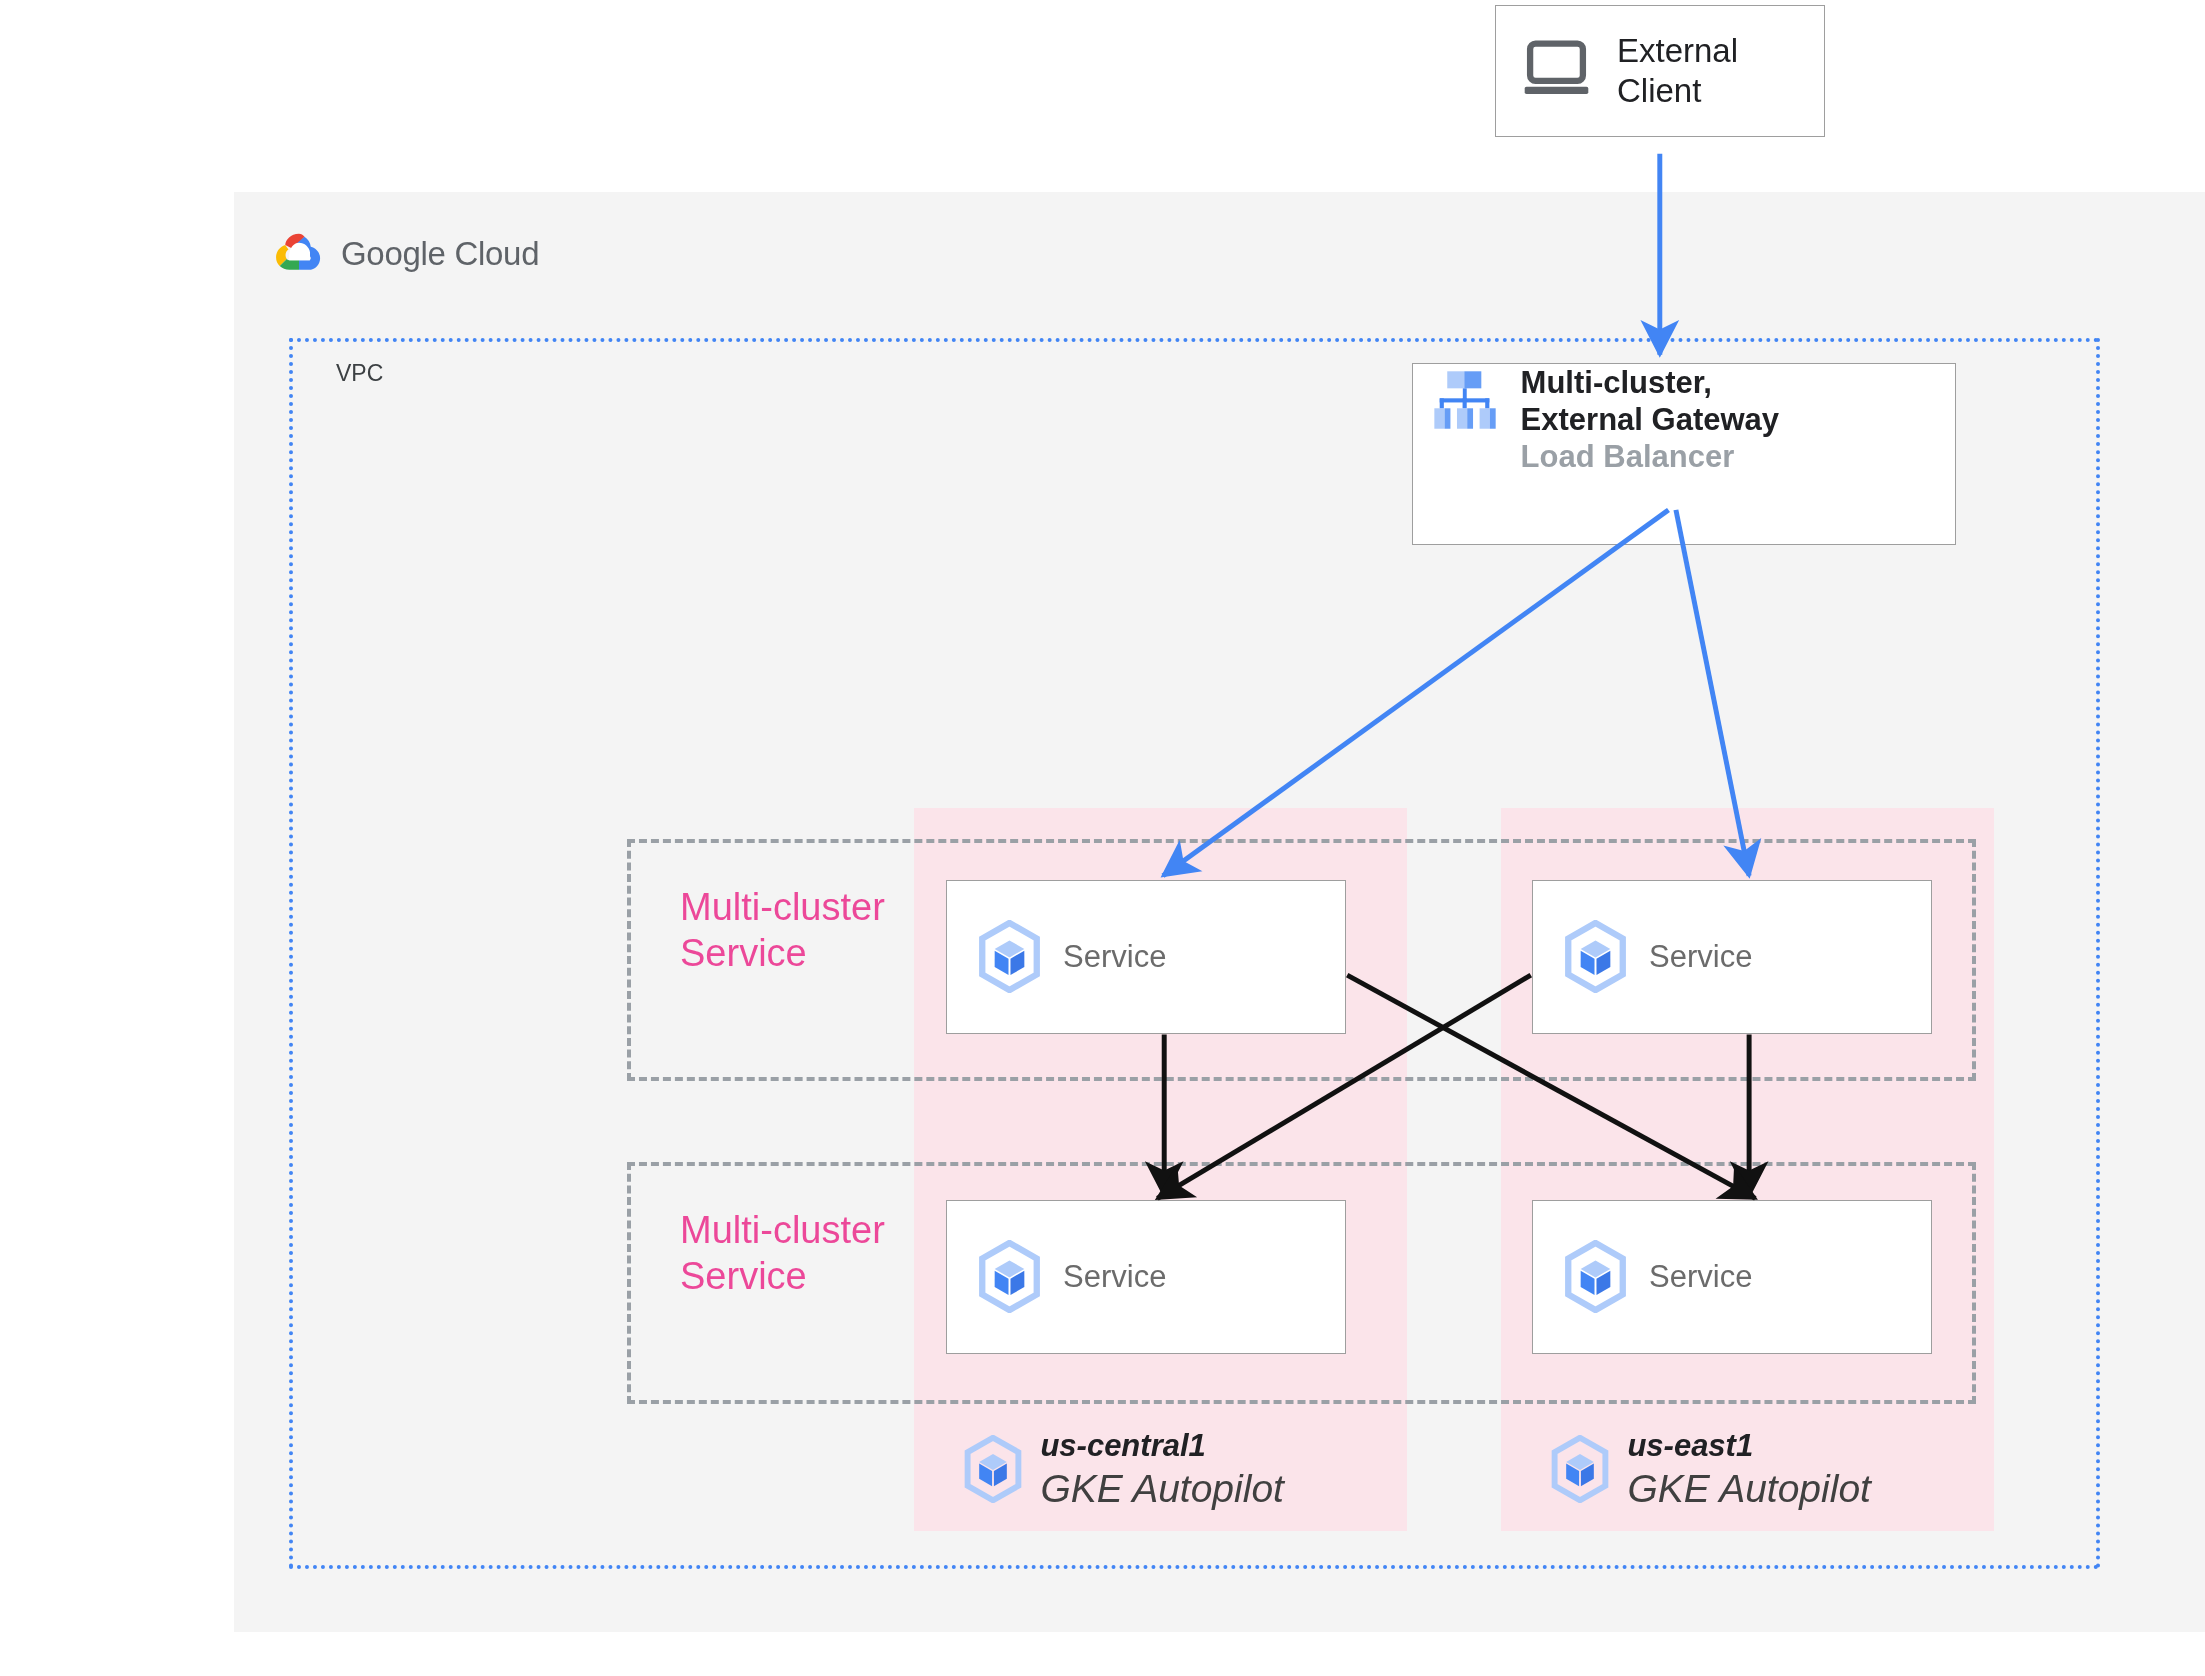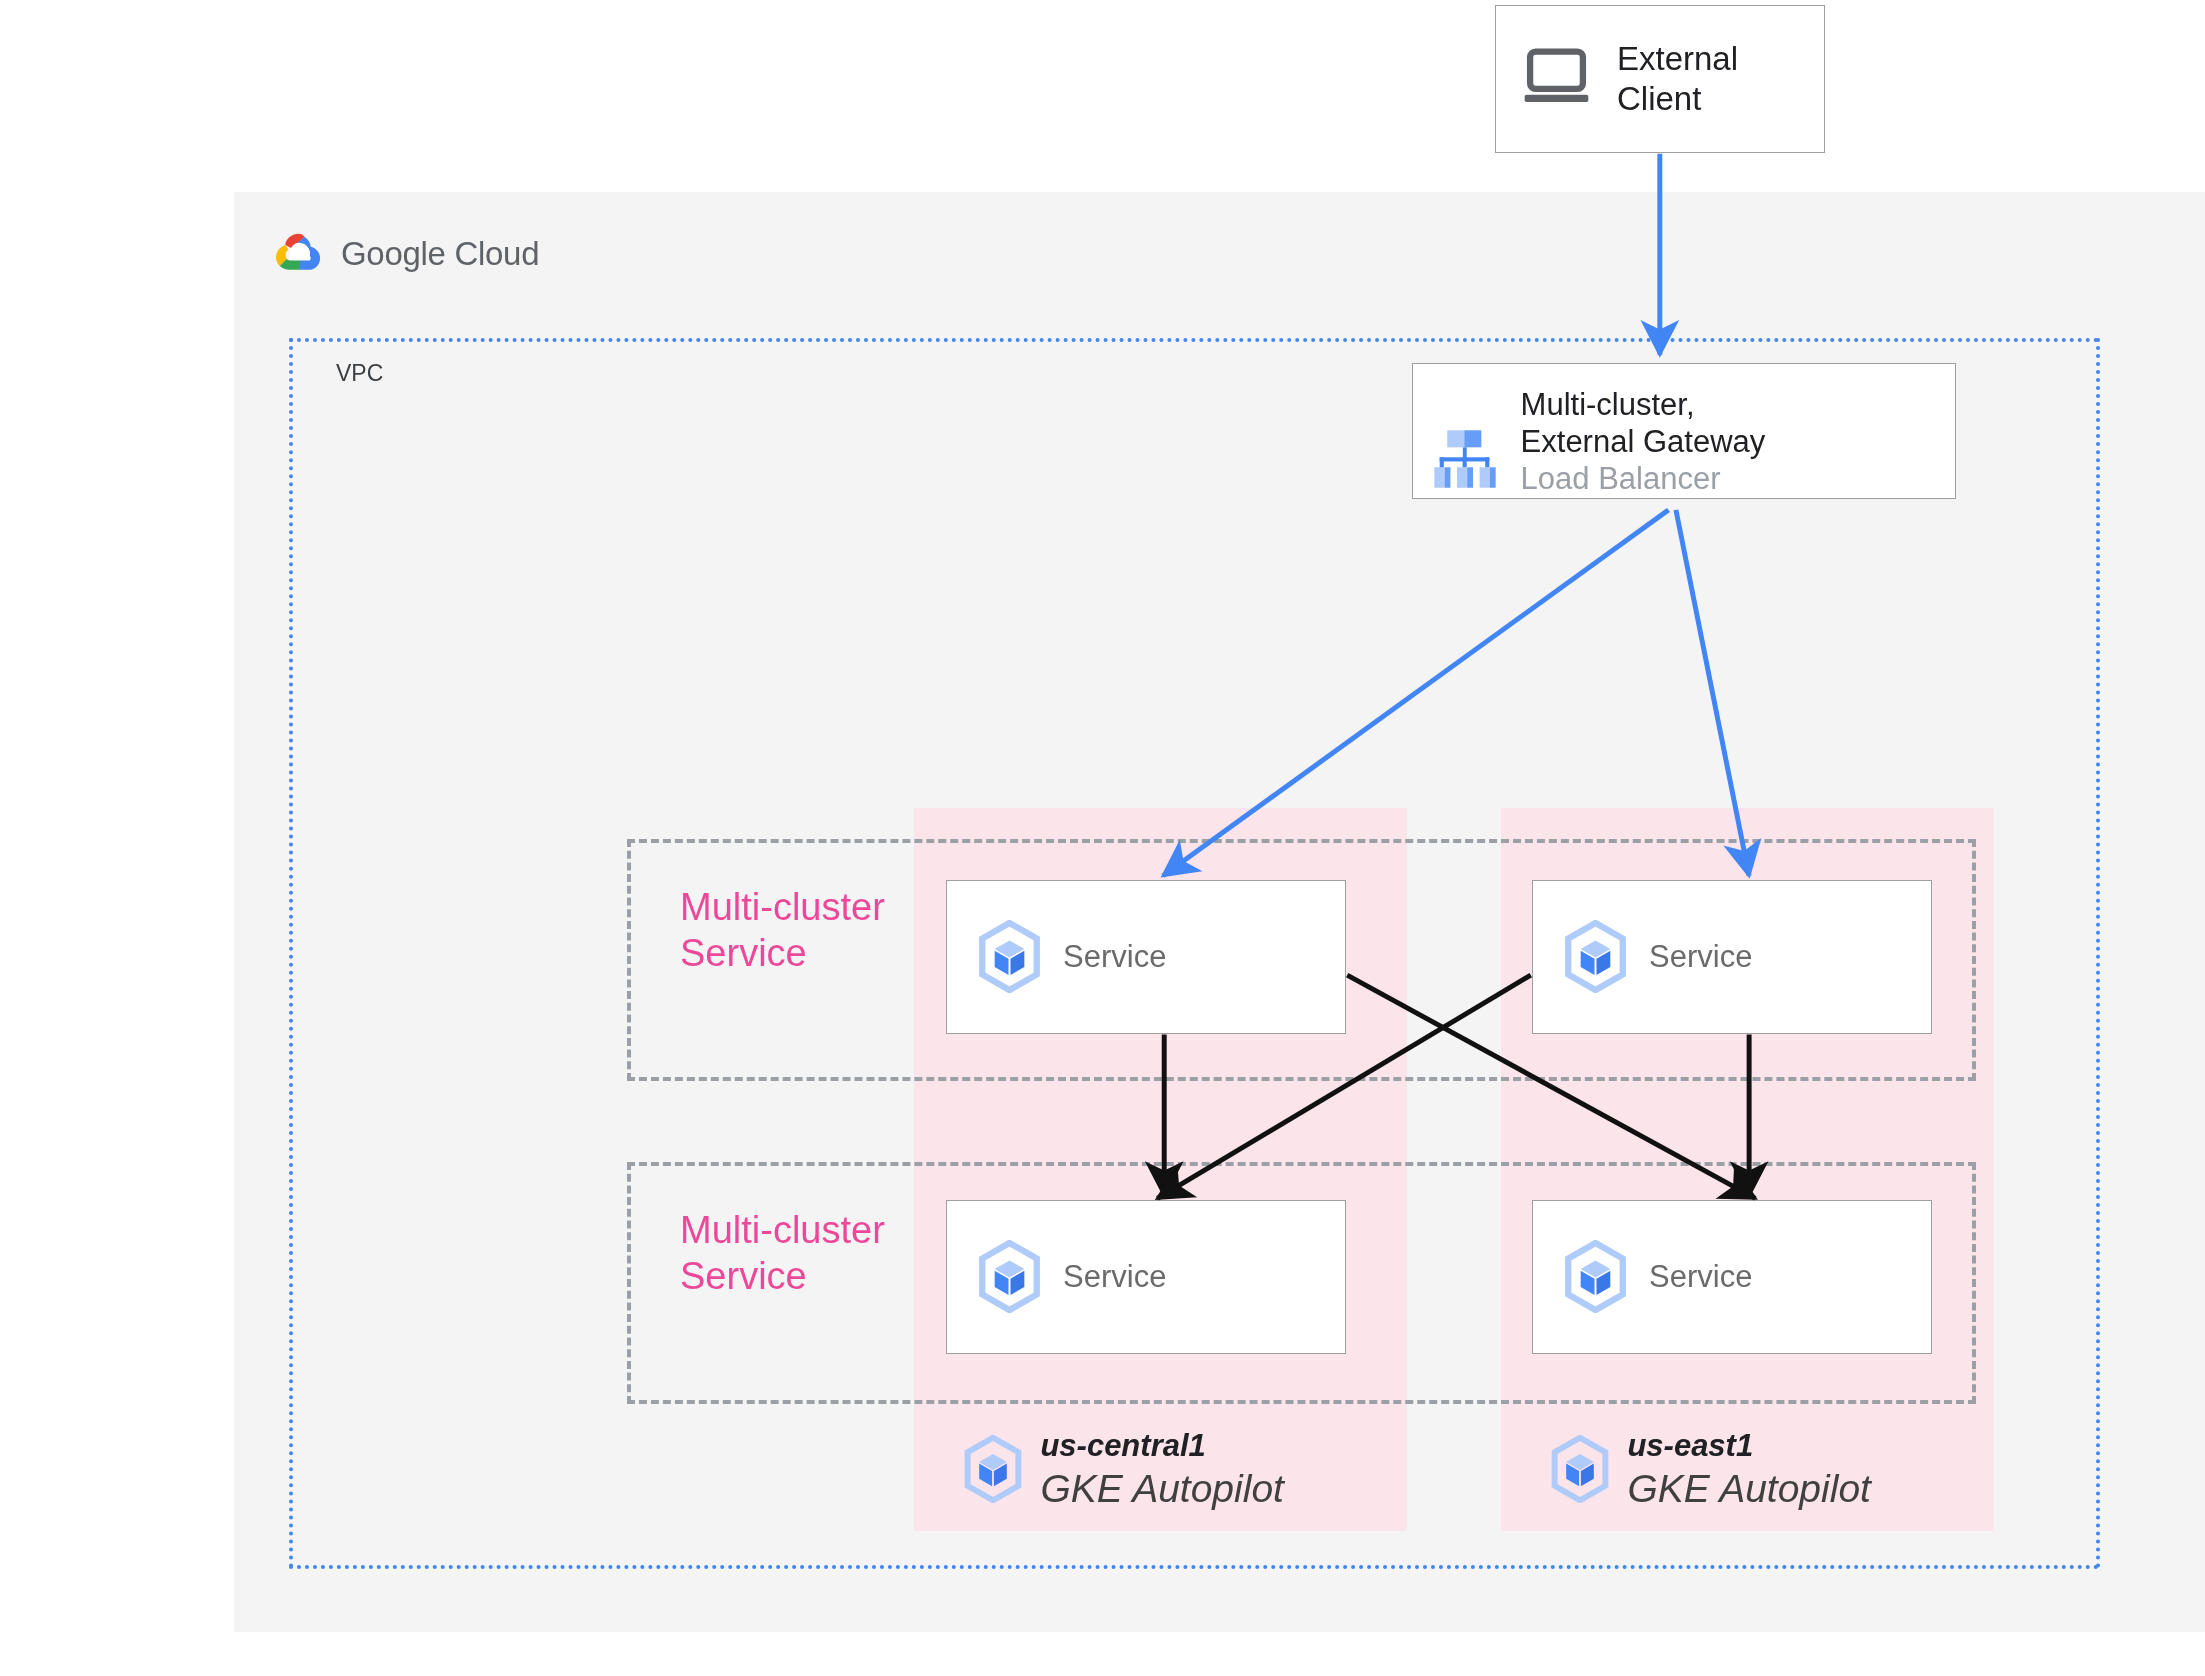--- a/index.html
+++ b/index.html
@@ -12,21 +12,21 @@
     width: 2205px;
     height: 1676px;
     background: #ffffff;
     overflow: hidden;
   }
 
   
   #external-client {
     position: absolute;
     left: 1495px; top: 5px;
-    width: 330px; height: 148px;
+    width: 330px; height: 132px;
     background: #ffffff;
     border: 1.9px solid #9e9e9e;
     box-sizing: border-box;
     display: flex;
     align-items: center;
     gap: 21px;
     padding-left: 27px;
   }
   #external-client .ec-label {
     font-size: 33px;
@@ -70,28 +70,29 @@
     font-size: 23px;
     font-weight: normal;
     color: #3c4043;
     margin-left: 26px;
   }
 
   
   #load-balancer {
     position: absolute;
     left: 1412px; top: 363px;
-    width: 544px; height: 136px;
+    width: 544px; height: 182px;
     background: #ffffff;
     border: 1.9px solid #9e9e9e;
     box-sizing: border-box;
     display: flex;
-    align-items: flex-end;
+    align-items: flex-start;
     gap: 18.6px;
     padding-left: 16px;
+    font-weight: bold;
   }
   #load-balancer .lb-text { display: flex; flex-direction: column; }
   #load-balancer .lb-title {
     font-size: 31px; line-height: 1.2; color: #202124; white-space: pre-line;
   }
   #load-balancer .lb-sub {
     font-size: 31px; line-height: 1.22; color: #9aa0a6;
   }
 
   

